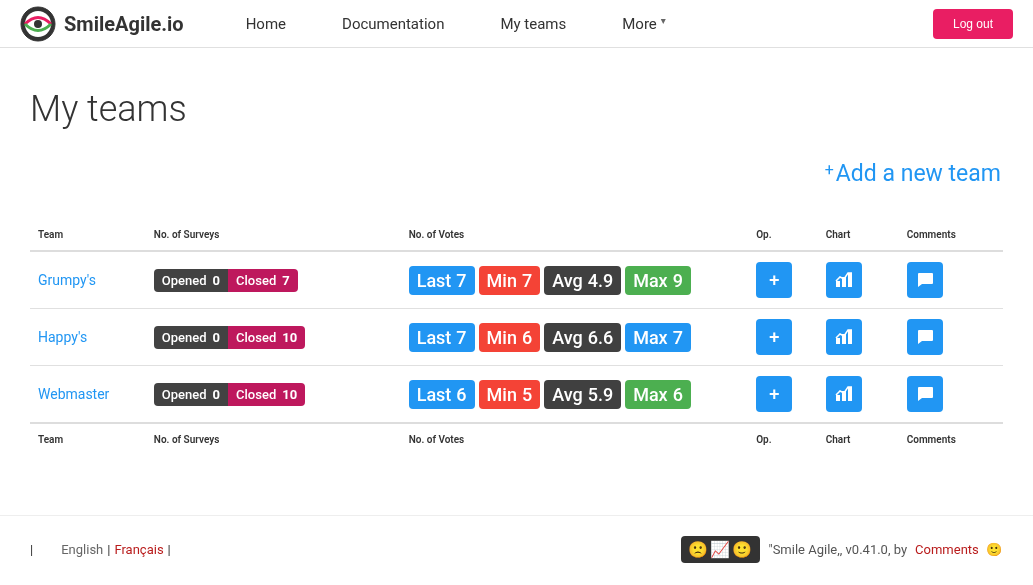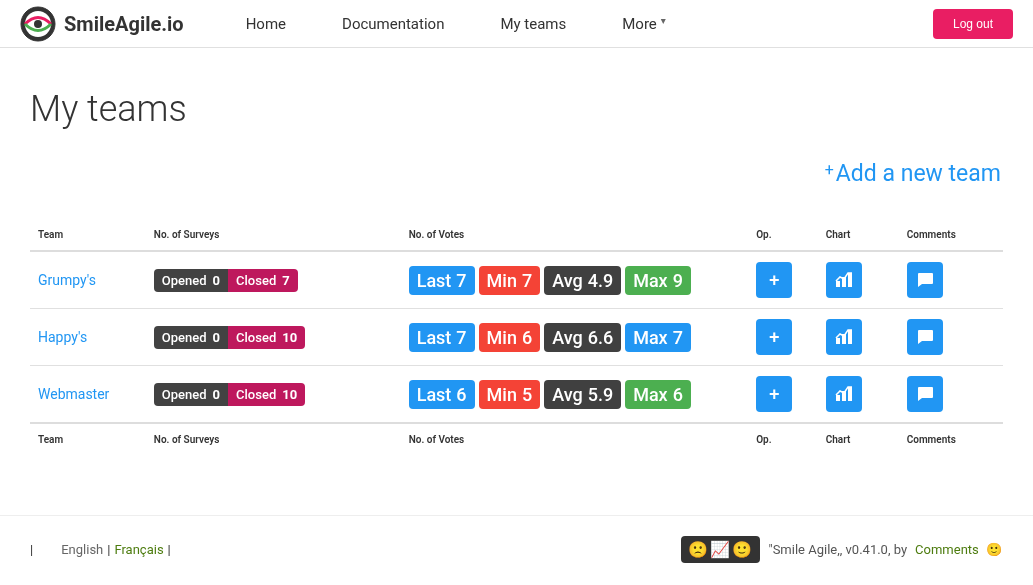--- a/index.html
+++ b/index.html
@@ -196,21 +196,21 @@
     .footer-langs {
       display: flex;
       gap: 4px;
       align-items: center;
     }
     .footer-lang {
       color: #666;
       margin-left: 24px;
     }
     .footer-lang-link {
-      color: #4d7c0f;
+      color: #b91c1c;
       text-decoration: none;
       cursor: pointer;
     }
     .footer-center {
       display: flex;
       align-items: center;
       gap: 8px;
       color: #555;
     }
     .footer-icons {

